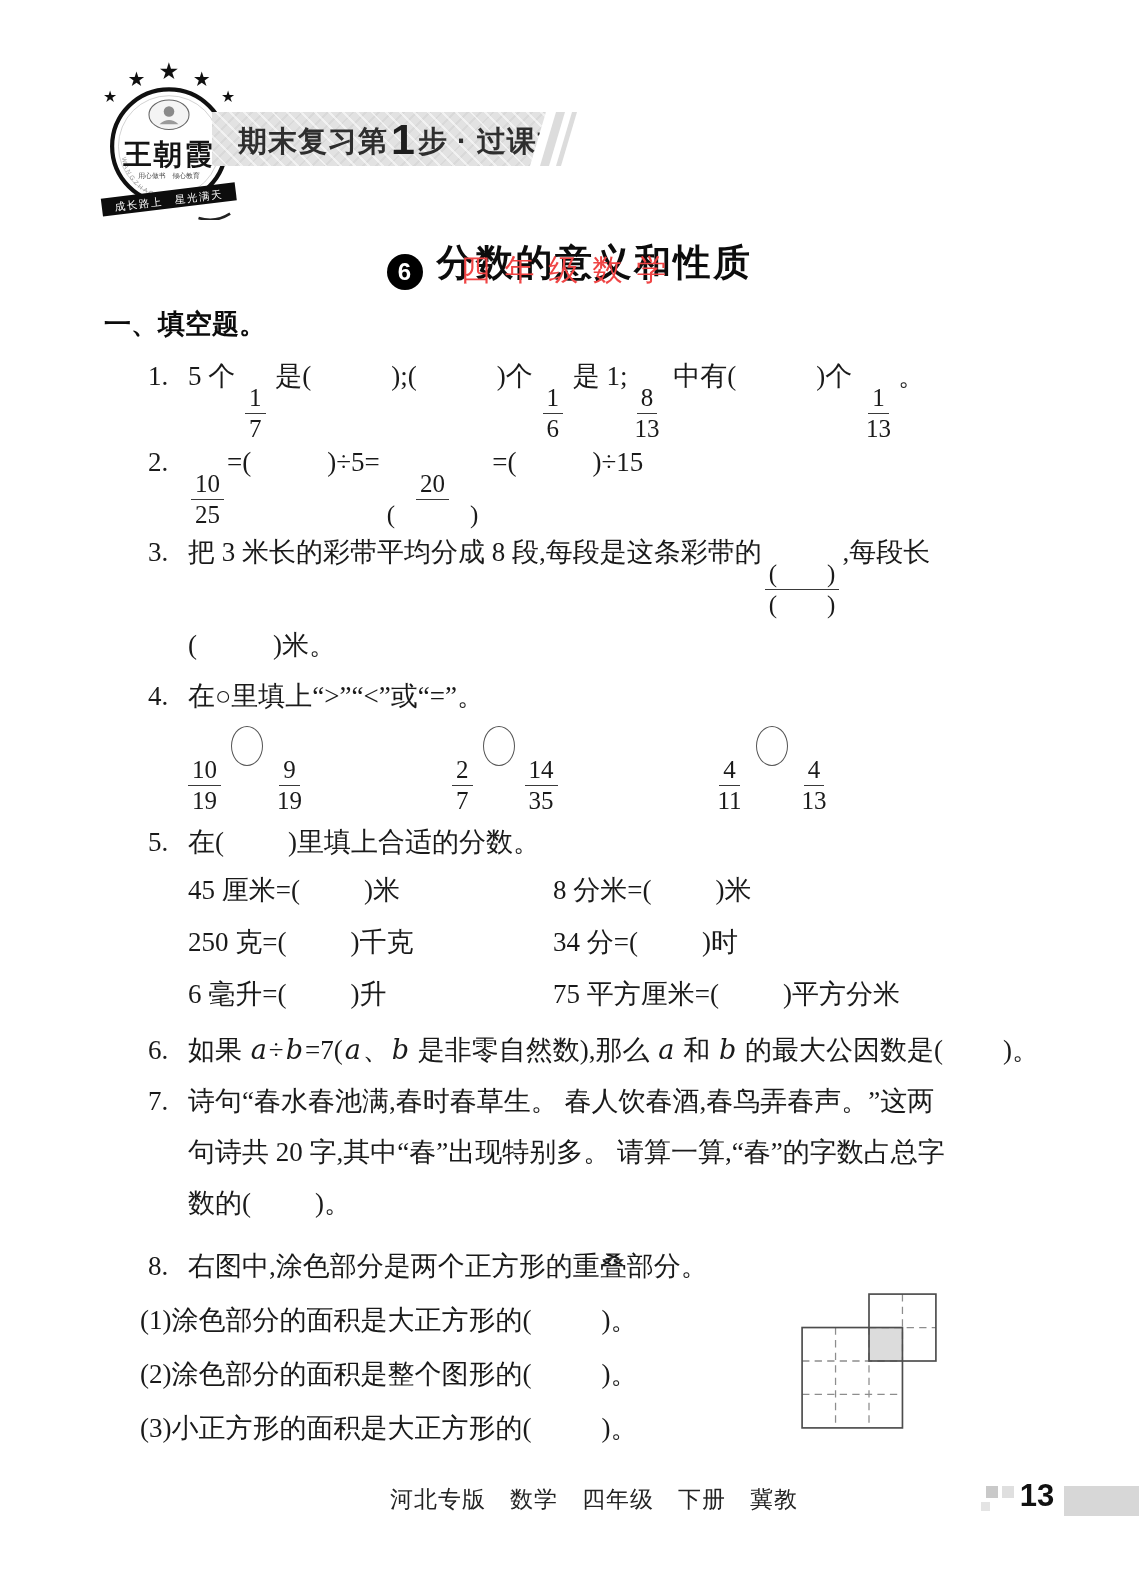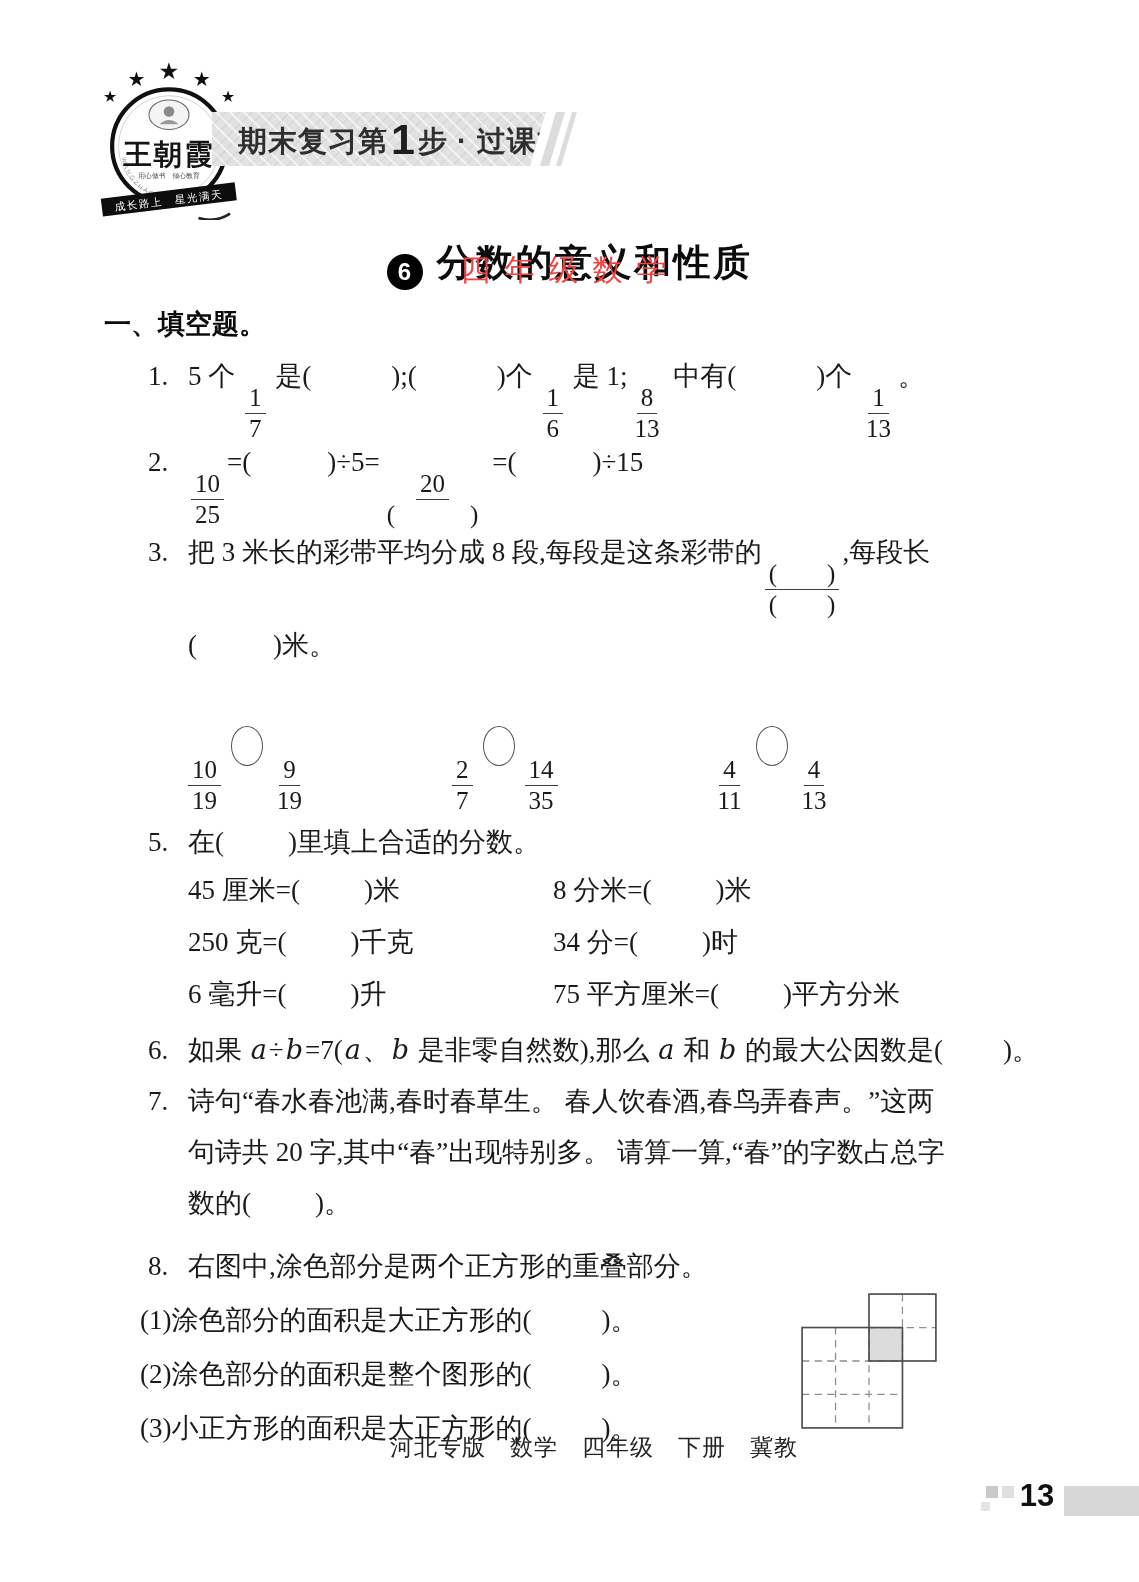--- a/index.html
+++ b/index.html
@@ -50,21 +50,21 @@
     vertical-align:-9px;margin:0 7px;background:#fff;}
   .hgap{display:inline-block;}
   .var{font-style:italic;margin:0 2px;font-family:"DejaVu Serif","Liberation Serif",serif;}
   .q5rows{position:absolute;left:188px;top:864px;font-size:27px;line-height:52px;}
   .q5row{display:grid;grid-template-columns:365px auto;}
 
   
   .figure{position:absolute;left:800px;top:1292px;}
 
   
-  .f-info{position:absolute;left:390px;top:1432px;font-size:23px;color:#242424;white-space:pre;letter-spacing:1px;}
+  .f-info{position:absolute;left:390px;top:1484px;font-size:23px;color:#242424;white-space:pre;letter-spacing:1px;}
   .f-sq{position:absolute;}
   .f-sq1{left:986px;top:1486px;width:12px;height:12px;background:#c9c9c9;}
   .f-sq2{left:1002px;top:1486px;width:12px;height:12px;background:#dfdfdf;}
   .f-sq3{left:981px;top:1502px;width:9px;height:9px;background:#e4e4e4;}
   .f-bar{position:absolute;left:1064px;top:1486px;width:75px;height:30px;background:#d7d7d7;}
   .f-page{position:absolute;left:1012px;top:1478px;width:50px;text-align:center;
     font-family:"Liberation Sans","DejaVu Sans",sans-serif;font-size:31px;font-weight:bold;color:#111;}
 </style>
 </head>
 <body>
@@ -135,20 +135,23 @@
         </span><span class="t"> =</span><span class="blank">(<span class="bgap" style="width: 76px;"></span>)</span><span class="t">÷15</span></span>
   </div>
 
   <div class="q hang" style="top:526px">
     <span class="qnum">3.</span><span><span class="t">把 3 米长的彩带平均分成 8 段,每段是这条彩带的</span><span class="frac">
           <span class="fnum">(　　)</span>
           <span class="fden">(　　)</span>
         </span><span class="t">,每段长</span><br><span class="blank">(<span class="bgap" style="width: 76px;"></span>)</span><span class="t">米。</span></span>
   </div>
 
+  <div class="q hang" style="top:670px">
+    <span class="qnum">4.</span><span><span class="t">在○里填上“&gt;”“&lt;”或“=”。</span></span>
+  </div>
   <div class="q" style="left:185px;top:722px"><span class="frac">
         <span class="fnum">10</span>
         <span class="fden">19</span>
       </span><span class="cmp"></span><span class="frac">
         <span class="fnum">9</span>
         <span class="fden">19</span>
       </span><span class="hgap" style="width: 140px;"></span><span class="frac">
         <span class="fnum">2</span>
         <span class="fden">7</span>
       </span><span class="cmp"></span><span class="frac">

